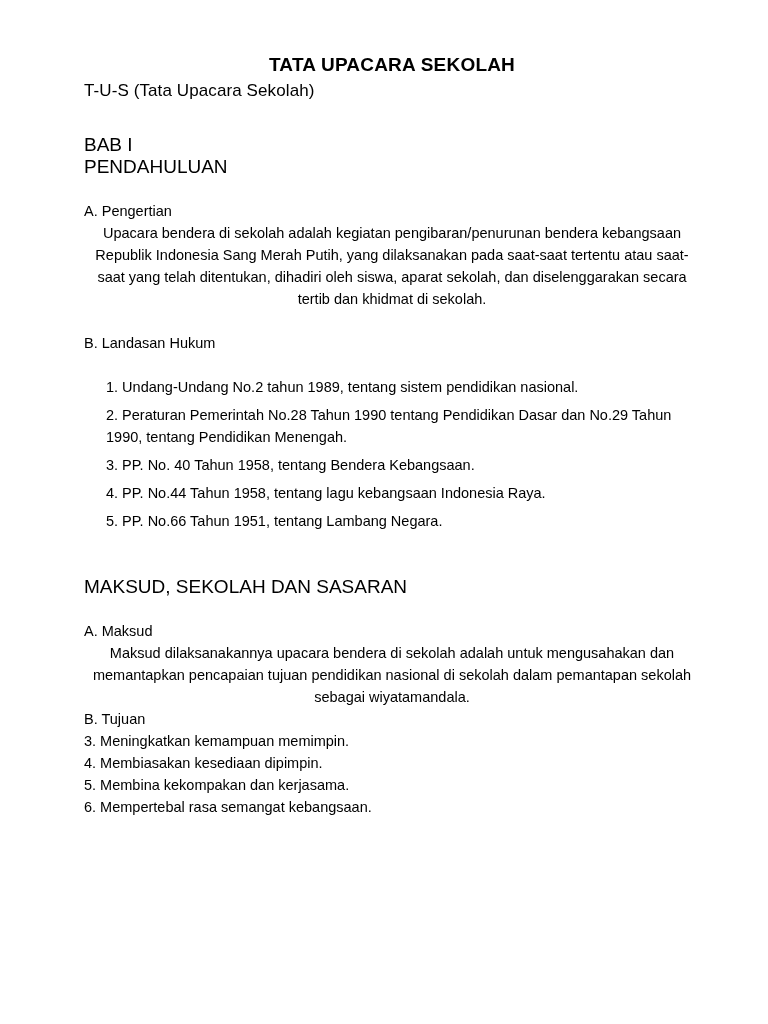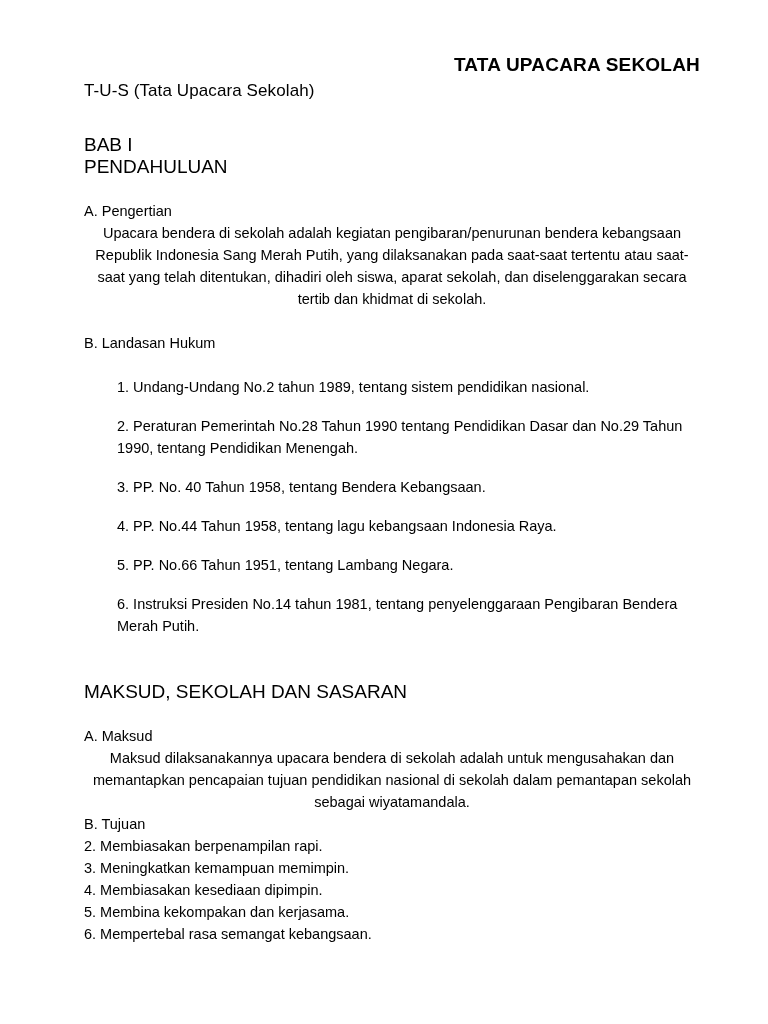--- a/index.html
+++ b/index.html
@@ -26,21 +26,21 @@
   }
   .content {
     position: absolute;
     left: 84px;
     top: 52px;
     width: 616px;
   }
   .doc-title {
     font-size: 19px;
     font-weight: bold;
-    text-align: right;
+    text-align: center;
     line-height: 26px;
     letter-spacing: 0.2px;
   }
   .doc-subtitle {
     font-size: 17px;
     font-weight: normal;
     text-align: left;
     line-height: 26px;
     letter-spacing: 0.1px;
   }
@@ -65,21 +65,21 @@
     text-align: center;
   }
   ol.legal-list {
     list-style: none;
     margin: 22px 0 0 0;
     padding: 0 0 0 16px;
   }
   ol.legal-list > li {
     font-size: 14.5px;
     line-height: 22px;
-    margin: 17px;
+    margin: 6px;
     padding: 0;
     text-indent: 0;
   }
   ol.plain-list {
     list-style: none;
     margin: 0;
     padding: 0;
   }
   ol.plain-list > li {
     font-size: 14.5px;
@@ -112,37 +112,35 @@
       </div>
 
       <div class="section">
         <div class="section-heading">B. Landasan Hukum</div>
         <ol class="legal-list">
           <li>1. Undang-Undang No.2 tahun 1989, tentang sistem pendidikan nasional.</li>
           <li>2. Peraturan Pemerintah No.28 Tahun 1990 tentang Pendidikan Dasar dan No.29 Tahun 1990, tentang Pendidikan Menengah.</li>
           <li>3. PP. No. 40 Tahun 1958, tentang Bendera Kebangsaan.</li>
           <li>4. PP. No.44 Tahun 1958, tentang lagu kebangsaan Indonesia Raya.</li>
           <li>5. PP. No.66 Tahun 1951, tentang Lambang Negara.</li>
-          <li>6. Instruksi Presiden No.14 tahun 1981, tentang penyelenggaraan Pengibaran Bendera Merah Putih.</li>
         </ol>
       </div>
     </div>
 
     <div class="chapter chapter-two">
       <div class="chapter-name">MAKSUD, SEKOLAH DAN SASARAN</div>
 
       <div class="section">
         <div class="section-heading">A. Maksud</div>
         <div class="body-text">Maksud dilaksanakannya upacara bendera di sekolah adalah untuk mengusahakan dan memantapkan pencapaian tujuan pendidikan nasional di sekolah dalam pemantapan sekolah sebagai wiyatamandala.</div>
       </div>
 
       <div class="tujuan-heading">
         <div class="section-heading">B. Tujuan</div>
         <ol class="plain-list">
-          <li>2. Membiasakan berpenampilan rapi.</li>
           <li>3. Meningkatkan kemampuan memimpin.</li>
           <li>4. Membiasakan kesediaan dipimpin.</li>
           <li>5. Membina kekompakan dan kerjasama.</li>
           <li>6. Mempertebal rasa semangat kebangsaan.</li>
         </ol>
       </div>
     </div>
 
   </div>
 </div>

